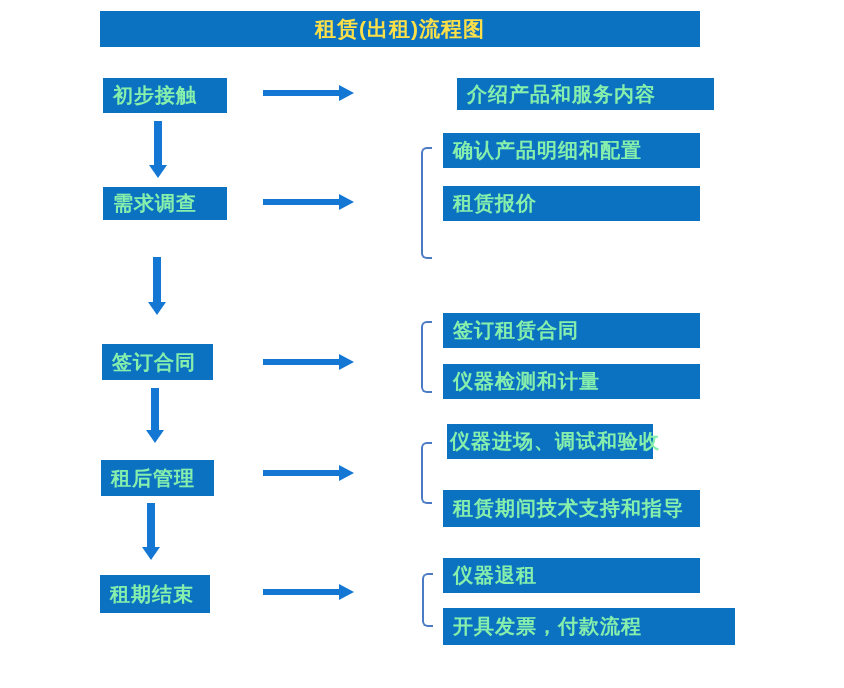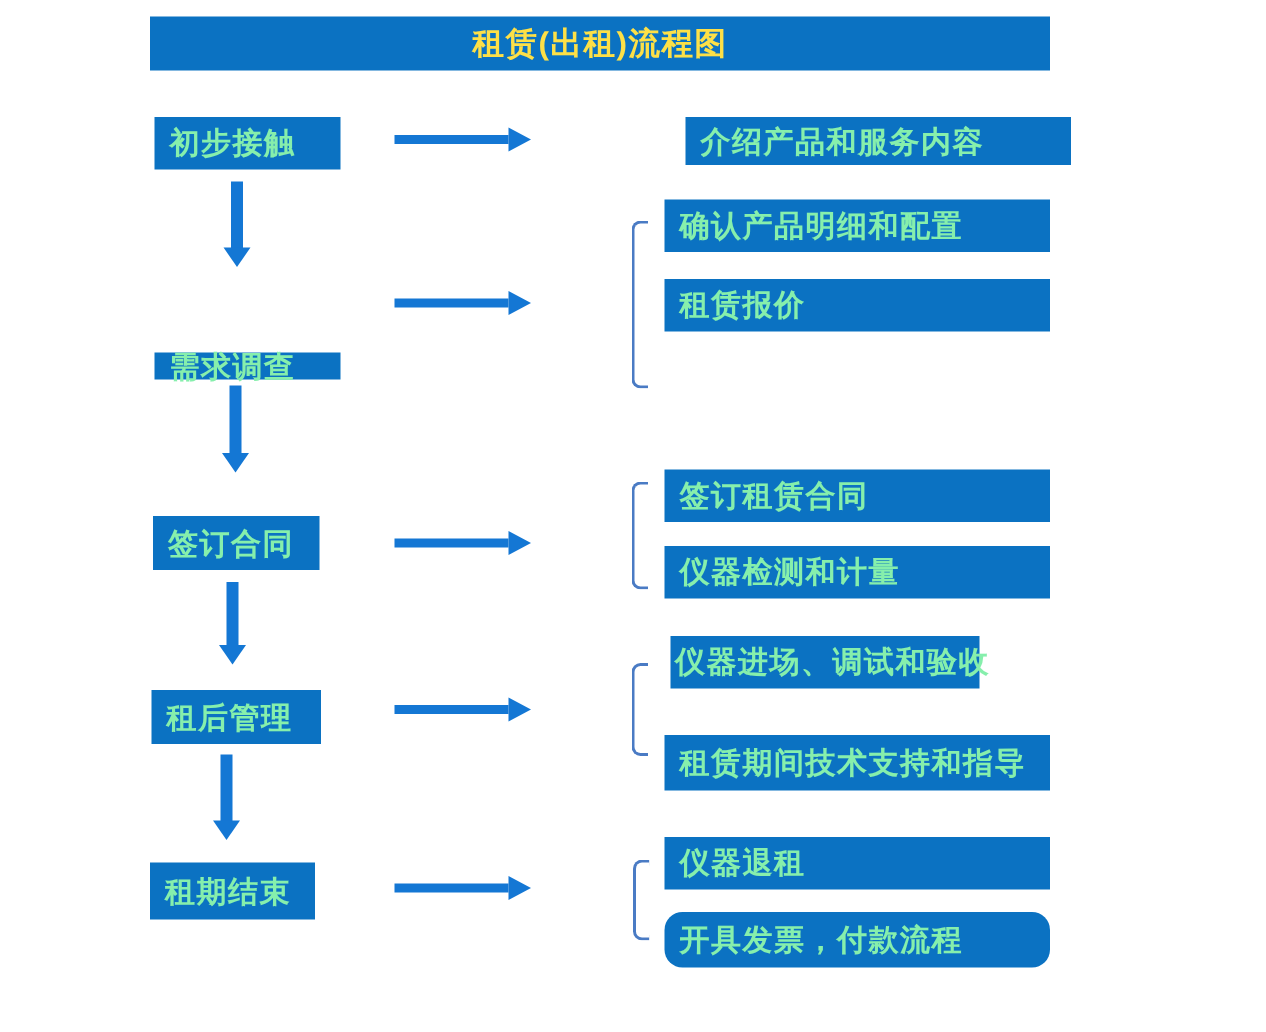--- a/index.html
+++ b/index.html
@@ -74,21 +74,21 @@
 
 <div class="canvas">
 
   <div class="title-bar">
     <span>租赁(出租)流程图</span>
   </div>
 
   <div class="box" style="left:103px; top:78px;  width:124px; height:35px;">
     <span>初步接触</span>
   </div>
-  <div class="box" style="left:103px; top:187px; width:124px; height:18px;margin-top:48px;">
+  <div class="box" style="left:103px; top:187px; width:124px; height:33px;">
     <span>需求调查</span>
   </div>
   <div class="box" style="left:102px; top:344px; width:111px; height:36px;text-align:center;">
     <span>签订合同</span>
   </div>
   <div class="box" style="left:101px; top:460px; width:113px; height:36px;">
     <span>租后管理</span>
   </div>
   <div class="box" style="left:100px; top:575px; width:110px; height:38px;">
     <span>租期结束</span>
@@ -111,21 +111,21 @@
   </div>
   <div class="box" style="left:447px; top:424px; width:206px; height:35px;justify-content:center;">
     <span>仪器进场、调试和验收</span>
   </div>
   <div class="box" style="left:443px; top:490px; width:257px; height:37px;">
     <span>租赁期间技术支持和指导</span>
   </div>
   <div class="box" style="left:443px; top:558px; width:257px; height:35px;">
     <span>仪器退租</span>
   </div>
-  <div class="box" style="left:443px; top:608px; width:257px; height:37px;border-radius:12px;">
+  <div class="box" style="left:443px; top:608px; width:292px; height:37px;">
     <span>开具发票，付款流程</span>
   </div>
 
   <div class="harrow" style="left:263px; top:85px;">
     <div class="shaft"></div>
     <div class="head"></div>
   </div>
   <div class="harrow" style="left:263px; top:194px;">
     <div class="shaft"></div>
     <div class="head"></div>

